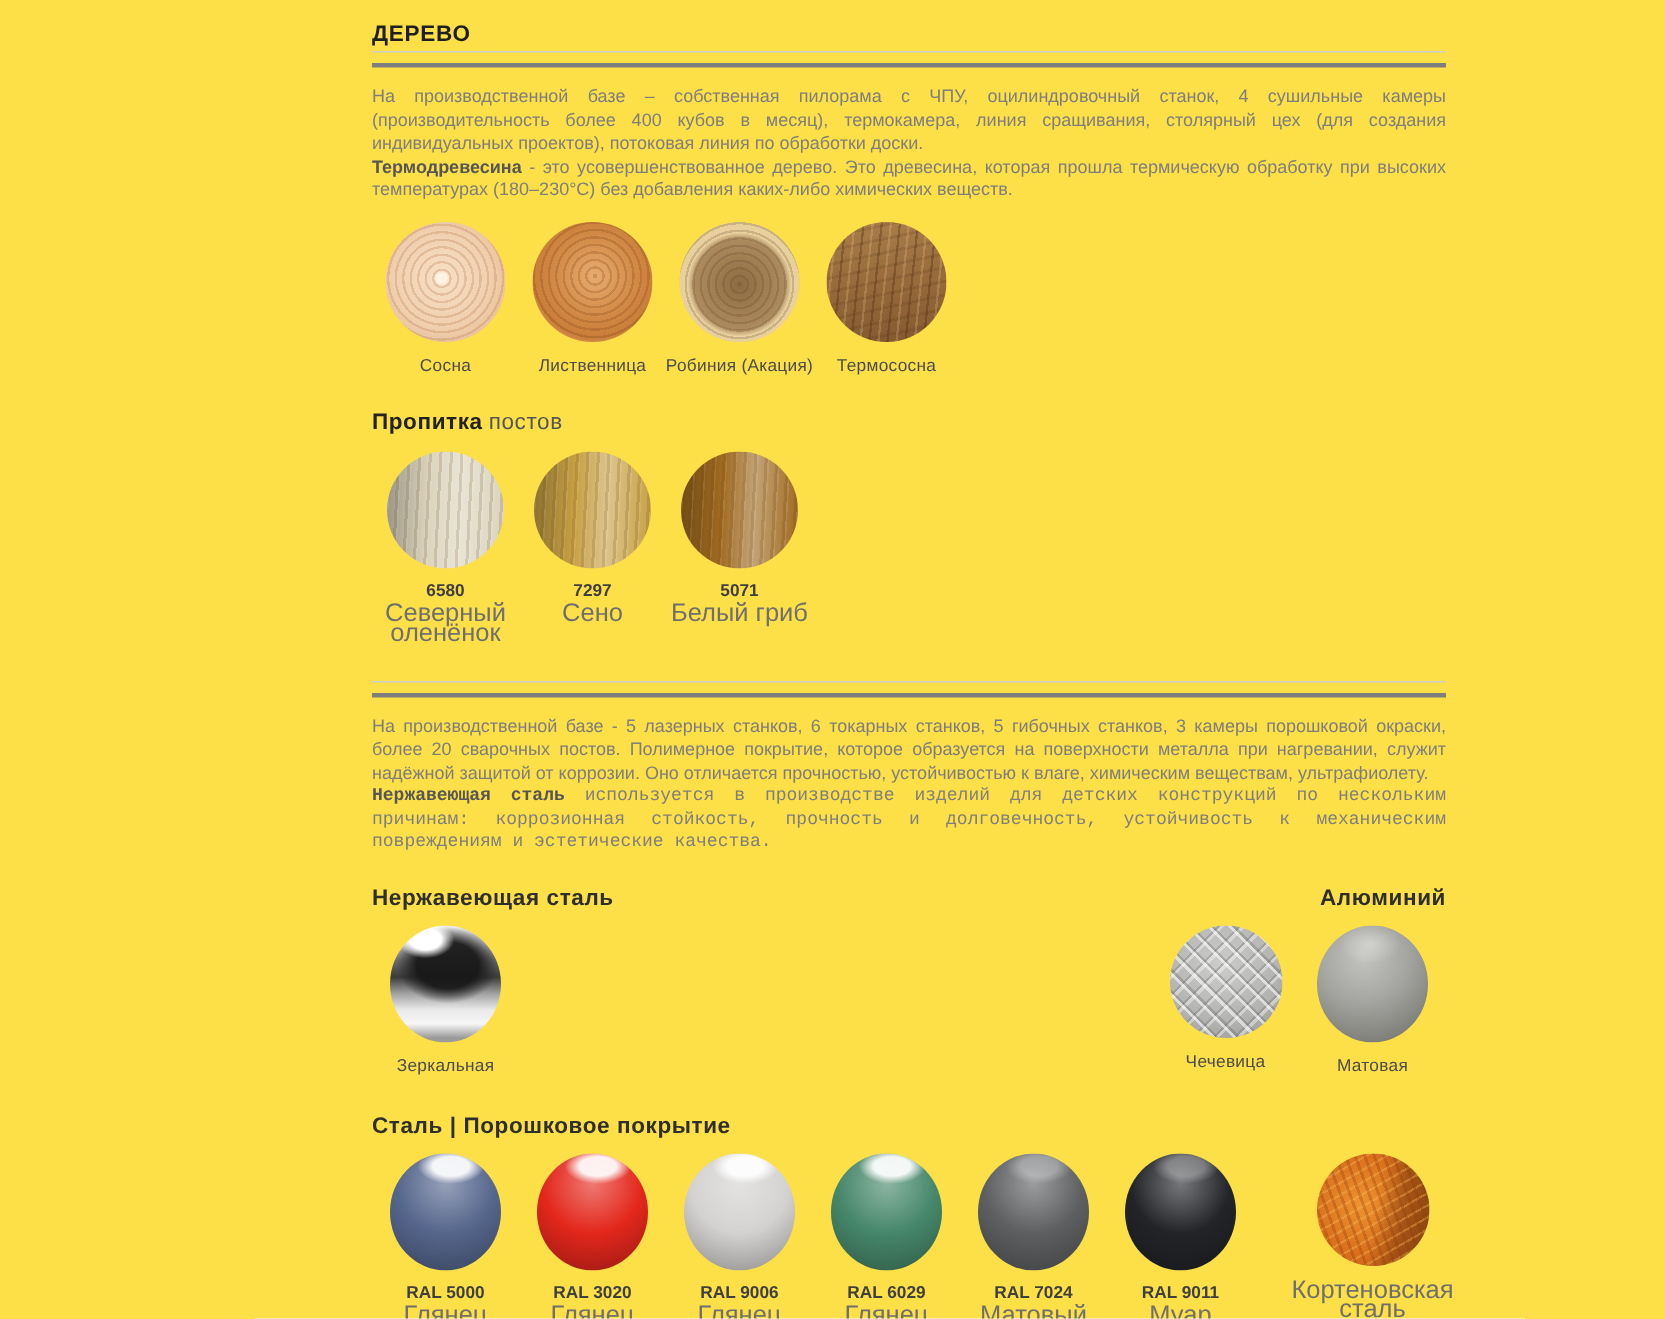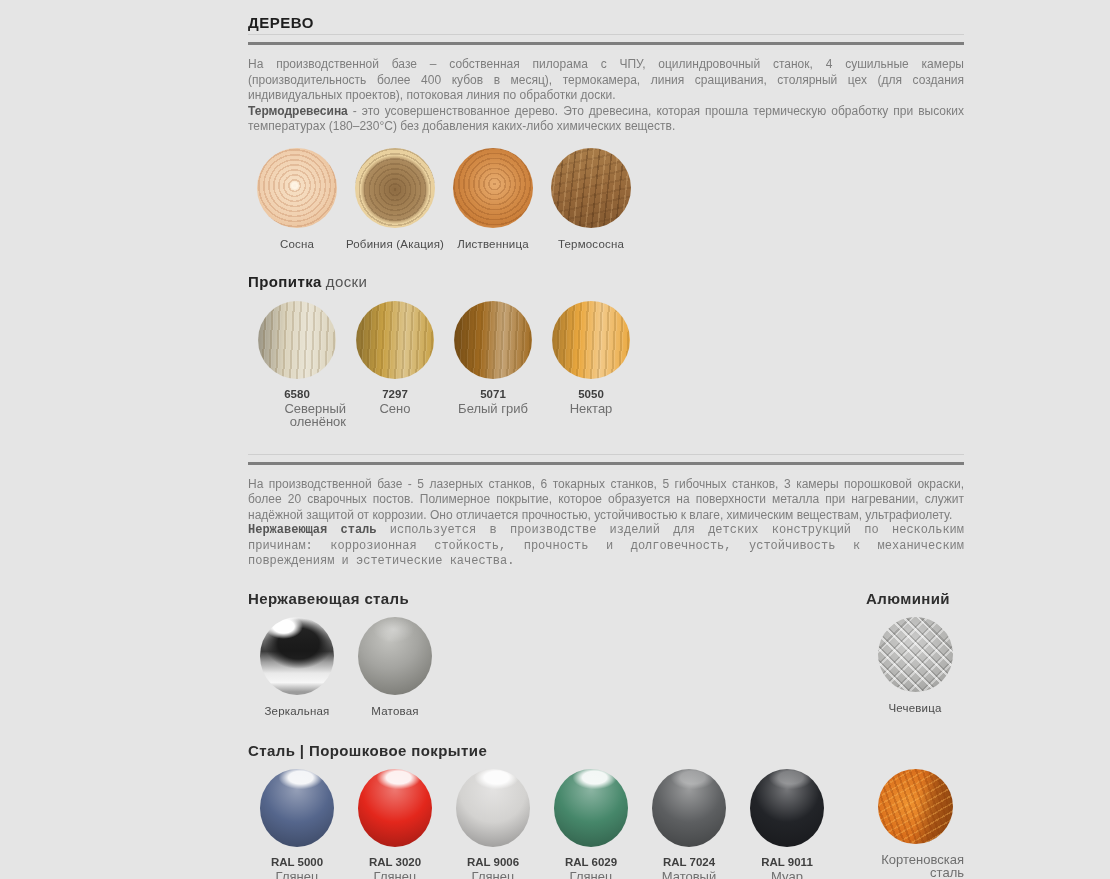--- a/index.html
+++ b/index.html
@@ -1,42 +1,42 @@
 <!DOCTYPE html>
 <html><head>
 <meta charset="utf-8">
 <style>
   html,body{margin:0;padding:0;background:#ffffff;}
   body{width:1110px;height:879px;overflow:hidden;font-family:"Liberation Sans",sans-serif;}
-  .page{position:relative;width:1110px;height:879px;background:#e5e5e5;}
+  .page{position:relative;width:1110px;height:879px;background:#fde047;}
   .content{position:absolute;left:248px;top:14px;width:716px;}
 
   .section-title{font-size:15px;font-weight:bold;color:#1f1f1f;letter-spacing:.5px;line-height:17px;}
   .rule-thin{border:0;border-top:1px solid #cfcfcf;margin:3px 0 0 0;}
   .rule-thick{border:0;border-top:3px solid #7e7e7e;margin:7px 0 0 0;}
 
   .para{font-size:12px;line-height:15.5px;color:#7e7e7e;text-align:justify;margin:12px 0 0 0;}
   .para .lead{font-weight:bold;color:#565656;}
 
   .sub-title{font-size:15px;color:#2e2e2e;letter-spacing:.4px;font-weight:600;margin-top:22px;}
   .sub-title .light{font-weight:400;color:#555;margin-left:4px;}
 
   .head-row{display:flex;align-items:flex-end;margin-top:20px;}
-  .head-row .right-head{margin-left:auto;width:98px;text-align:left;margin-top:0;}
+  .head-row .right-head{margin-left:auto;width:98px;text-align:right;margin-top:0;}
 
   .row{display:flex;margin-top:12px;}
   .col{width:98px;display:flex;flex-direction:column;align-items:center;}
   .col-right{margin-left:auto;}
 
   .circ{width:80px;height:80px;border-radius:50%;}
   .sphere{width:74px;height:78px;border-radius:50%;}
 
   .species-label{color:#4c4c4c;font-size:11.5px;text-align:center;margin-top:10px;letter-spacing:.2px;line-height:13px;white-space:nowrap;}
   .sw-code{font-weight:bold;color:#3f3f3f;font-size:11.5px;text-align:center;margin-top:9px;line-height:13px;}
-  .sw-name{color:#6f6f6f;font-size:13px;text-align:right;line-height:13px;margin-top:1px;}
+  .sw-name{color:#6f6f6f;font-size:17px;text-align:center;line-height:13px;margin-top:1px;}
 
   
   .t-sosna{background:
     radial-gradient(circle at 47% 47%, rgba(255,246,232,.9) 0 5%, rgba(255,246,232,0) 9%),
     repeating-radial-gradient(circle at 47% 47%, rgba(186,120,78,.28) 0 1.5px, rgba(186,120,78,0) 1.5px 5px),
     radial-gradient(circle at 47% 47%, #f7e1c6 0%, #f0cfae 55%, #e7bb92 85%, #d8a67d 100%);}
   .t-robinia{background:
     repeating-radial-gradient(circle at 50% 52%, rgba(92,64,34,.22) 0 1.5px, rgba(92,64,34,0) 1.5px 5px),
     radial-gradient(circle at 50% 52%, #8d6b42 0%, #a58356 38%, #ab8a5e 52%, #ead2a0 60%, #e5cc98 85%, #77603c 93%, #4e3d27 100%);}
   .t-listv{background:
@@ -91,84 +91,79 @@
 
       <p class="para"><span>На производственной базе – собственная пилорама с ЧПУ, оцилиндровочный станок, 4 сушильные камеры (производительность более 400 кубов в месяц), термокамера, линия сращивания, столярный цех (для создания индивидуальных проектов), потоковая линия по обработки доски.</span></p>
       <p class="para" style="margin-top:0;"><span class="lead">Термодревесина</span><span> - это усовершенствованное дерево. Это древесина, которая прошла термическую обработку при высоких температурах (180–230°С) без добавления каких-либо химических веществ.</span></p>
 
       <div class="row" style="margin-top:13px;">
         <div class="col">
           <div class="circ t-sosna"></div>
           <div class="species-label">Сосна</div>
         </div>
         <div class="col">
+          <div class="circ t-listv"></div>
+          <div class="species-label">Лиственница</div>
+        </div>
+        <div class="col">
           <div class="circ t-robinia"></div>
           <div class="species-label">Робиния (Акация)</div>
         </div>
         <div class="col">
-          <div class="circ t-listv"></div>
-          <div class="species-label">Лиственница</div>
-        </div>
-        <div class="col">
           <div class="circ t-thermo"></div>
           <div class="species-label">Термососна</div>
         </div>
       </div>
 
-      <div class="sub-title"><span style="font-weight:bold;color:#222;">Пропитка</span><span class="light">доски</span></div>
+      <div class="sub-title"><span style="font-weight:bold;color:#222;">Пропитка</span><span class="light">постов</span></div>
 
       <div class="row" style="margin-top:11px;">
         <div class="col">
           <div class="circ grain" style="--b: #dbd3bc; --l: rgb(233,228,213); --d: rgb(153,148,132);"></div>
           <div class="sw-code">6580</div>
           <div class="sw-name">Северный оленёнок</div>
         </div>
         <div class="col">
           <div class="circ grain" style="--b: #c7a044; --l: rgb(220,196,139); --d: rgb(139,112,48);"></div>
           <div class="sw-code">7297</div>
           <div class="sw-name">Сено</div>
         </div>
         <div class="col">
           <div class="circ grain" style="--b: #a06a20; --l: rgb(196,163,117); --d: rgb(112,74,22);"></div>
           <div class="sw-code">5071</div>
           <div class="sw-name">Белый гриб</div>
         </div>
-        <div class="col">
-          <div class="circ grain" style="--b: #eaa83f; --l: rgb(242,201,136); --d: rgb(164,118,44);"></div>
-          <div class="sw-code">5050</div>
-          <div class="sw-name">Нектар</div>
-        </div>
       </div>
     </div>
 
     <div style="margin-top:26px;">
       <hr class="rule-thin">
       <hr class="rule-thick">
 
       <p class="para"><span>На производственной базе - 5 лазерных станков, 6 токарных станков, 5 гибочных станков, 3 камеры порошковой окраски, более 20 сварочных постов. Полимерное покрытие, которое образуется на поверхности металла при нагревании, служит надёжной защитой от коррозии. Оно отличается прочностью, устойчивостью к влаге, химическим веществам, ультрафиолету.</span></p>
       <p class="para" style="margin-top:0;font-family:Liberation Mono, monospace;"><span class="lead">Нержавеющая сталь</span><span> используется в производстве изделий для детских конструкций по нескольким причинам: коррозионная стойкость, прочность и долговечность, устойчивость к механическим повреждениям и эстетические качества.</span></p>
 
       <div class="head-row">
         <div class="sub-title" style="margin-top:0;">Нержавеющая сталь</div>
         <div class="sub-title right-head">Алюминий</div>
       </div>
 
       <div class="row" style="margin-top:10px;">
         <div class="col">
           <div class="sphere t-chrome"></div>
           <div class="species-label">Зеркальная</div>
         </div>
-        <div class="col">
-          <div class="sphere t-matte"></div>
-          <div class="species-label">Матовая</div>
-        </div>
         <div class="col col-right">
           <div class="circ t-plate"></div>
           <div class="species-label">Чечевица</div>
         </div>
+        <div class="col">
+          <div class="sphere t-matte"></div>
+          <div class="species-label">Матовая</div>
+        </div>
       </div>
 
       <div class="sub-title" style="margin-top:24px;">Сталь | Порошковое покрытие</div>
 
       <div class="row" style="margin-top:10px;">
         <div class="col">
           <div class="sphere gloss" style="--b: #55668c; --l: rgb(150,160,184); --d: rgb(59,71,98);"></div>
           <div class="sw-code">RAL 5000</div>
           <div class="sw-name">Глянец</div>
         </div>

